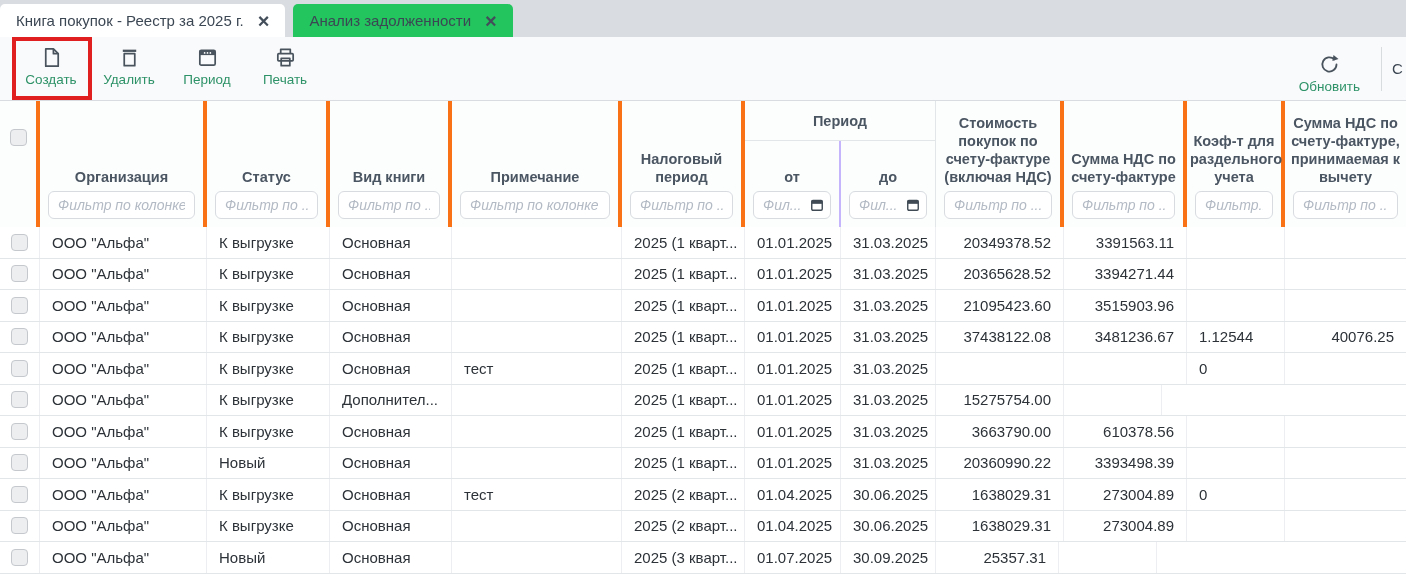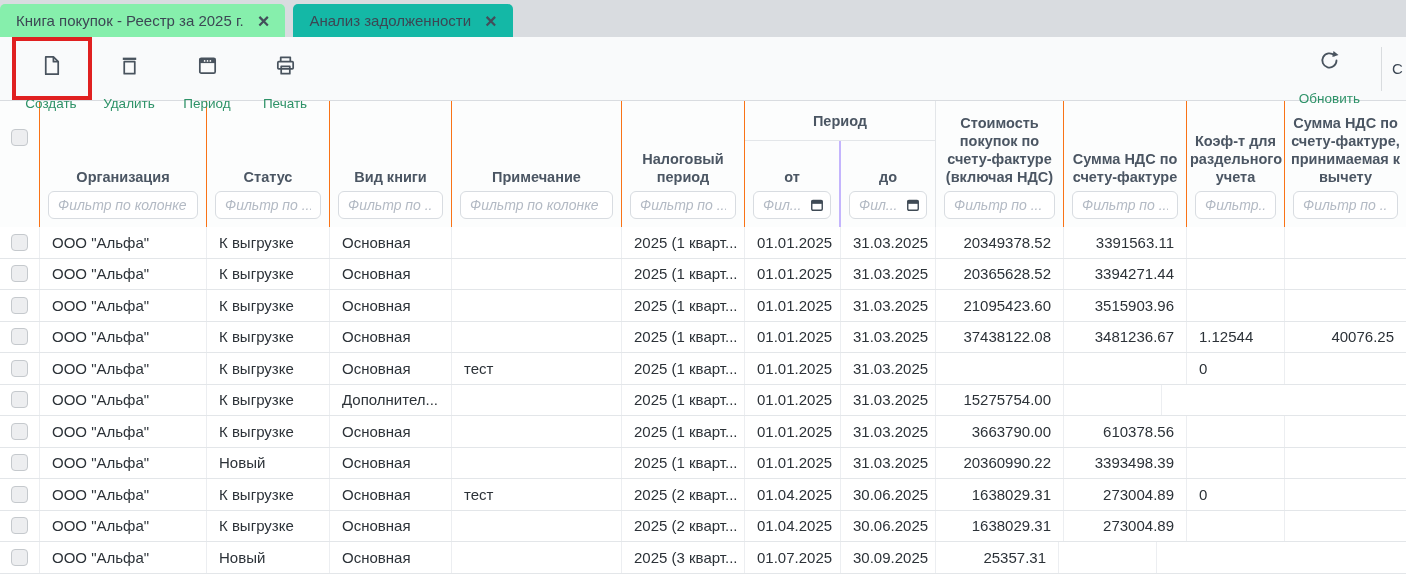--- a/index.html
+++ b/index.html
@@ -6,51 +6,51 @@
   html,body { margin:0; padding:0; }
   body {
     width:1406px; height:576px; overflow:hidden;
     font-family:"Liberation Sans","DejaVu Sans",sans-serif;
     background:#ffffff;
   }
   
   .tabbar { height:37px; background:#d9dce0; display:flex; align-items:flex-end; }
   .tab {
     height:33px; display:flex; align-items:center; gap:14px;
-    padding:0 16px; border-radius:5px 5px 0 0; background:#14b8a6; cursor:pointer;
-  }
-  .tab.active { background:#86efac; }
+    padding:0 16px; border-radius:5px 5px 0 0; background:#22c55e; cursor:pointer;
+  }
+  .tab.active { background:#ffffff; }
   .tab + .tab { margin-left:8px; }
   .tab-label { font-size:15px; color:#3c4754; white-space:nowrap; }
   .tab-close { font-size:20px; font-weight:bold; color:#434e5a; line-height:1; }
   
   .toolbar {
     position:relative; height:63px; background:#f9fafb;
     display:flex; justify-content:space-between; align-items:stretch;
   }
   .tb-left { display:flex; padding-left:12px; }
   .tbtn {
     display:flex; flex-direction:column; align-items:center; justify-content:flex-start;
-    gap:19px; padding:9px 13px 0; cursor:pointer; min-width:78px;margin-top:8px;
+    gap:3px; padding:9px 13px 0; cursor:pointer; min-width:78px;
   }
   .tbtn svg { display:block; }
   .tbtn-label { font-size:13.5px; color:var(--green,#2e9268); white-space:nowrap; }
   .red-box {
     position:absolute; left:12px; top:0; width:80px; height:63px;
     border:4px solid var(--red,#e02020); pointer-events:none;
   }
   .tb-right { display:flex; align-items:center; }
   .tb-divider { width:1px; height:44px; background:#d9dcdf; margin:0 10px 0 8px; }
   .clipped-btn { font-size:15px; color:#3c4754; width:14px; overflow:hidden; white-space:nowrap; }
   
   .grid { border-top:1px solid #d9dce0; }
   .ghead { display:flex; height:126px; background:#fcfdfd; }
   .hcol {
     display:flex; flex-direction:column; justify-content:flex-end; align-items:stretch;
-    border-right:1px solid #f97316;
+    border-right:4px solid #f97316;
   }
   .hcol:last-child { border-right:none; }
   .htitle {
     font-size:14.5px; font-weight:600; color:#4b5663; text-align:center;
     line-height:1.25; margin:0 3px 5px; white-space:normal;
   }
   .hfilter { position:relative; margin:0 8px 8px; }
   .hfilter input {
     width:100%; height:28px; border:1px solid #d8dce1; border-radius:6px;
     padding:0 9px; font-family:inherit; font-style:italic; font-size:14px;

